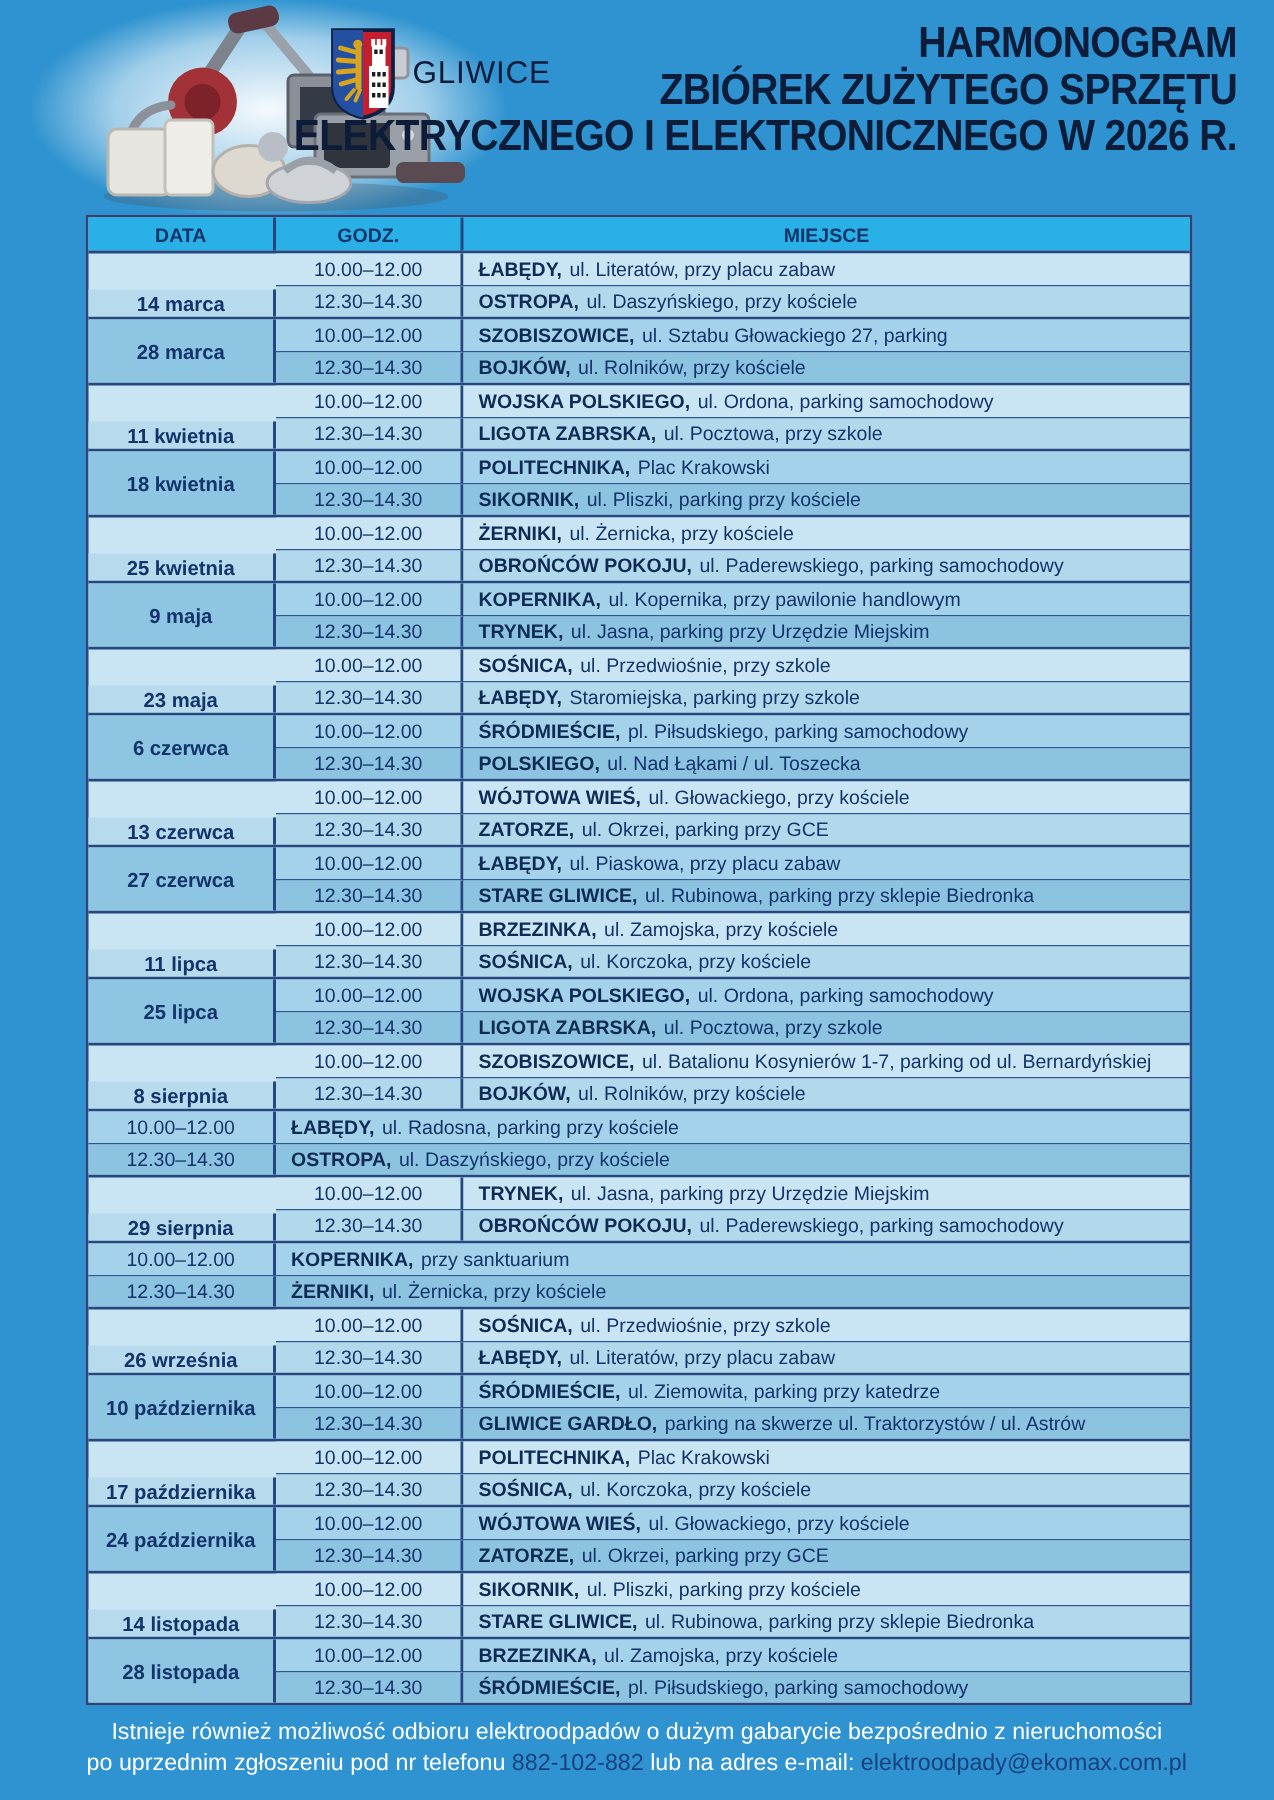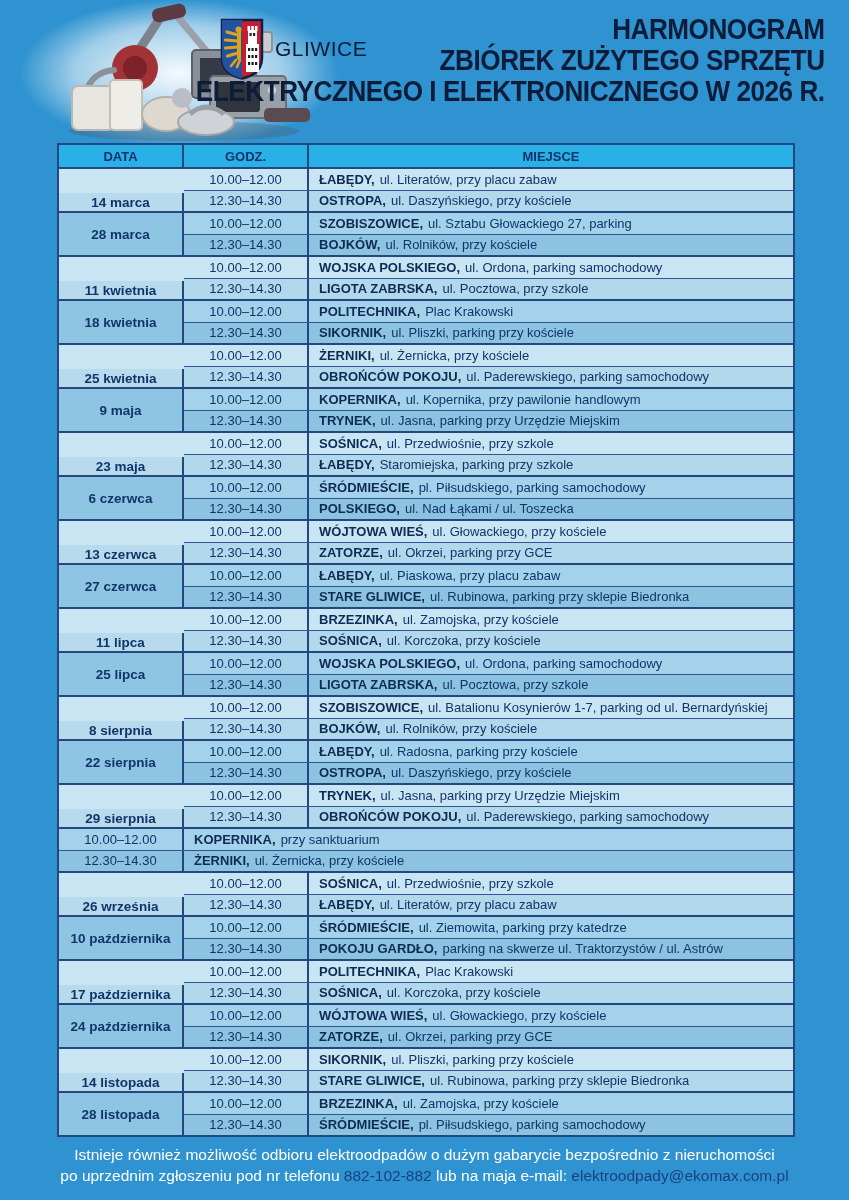--- a/index.html
+++ b/index.html
@@ -384,21 +384,20 @@
             <div class="row last">
               <div class="time-cell">12.30–14.30</div>
               <div class="place-cell">
                 <span class="district">BOJKÓW,</span>
                 <span>ul. Rolników, przy kościele</span>
               </div>
             </div>
           </div>
         </div>
         <div class="block dark">
-          <div class="date-cell">22 sierpnia</div>
           <div class="rows">
             <div class="row first">
               <div class="time-cell">10.00–12.00</div>
               <div class="place-cell">
                 <span class="district">ŁABĘDY,</span>
                 <span>ul. Radosna, parking przy kościele</span>
               </div>
             </div>
             <div class="row last">
               <div class="time-cell">12.30–14.30</div>
@@ -471,21 +470,21 @@
             <div class="row first">
               <div class="time-cell">10.00–12.00</div>
               <div class="place-cell">
                 <span class="district">ŚRÓDMIEŚCIE,</span>
                 <span>ul. Ziemowita, parking przy katedrze</span>
               </div>
             </div>
             <div class="row last">
               <div class="time-cell">12.30–14.30</div>
               <div class="place-cell">
-                <span class="district">POKOJU GARDŁO,</span>
+                <span class="district">GLIWICE GARDŁO,</span>
                 <span>parking na skwerze ul. Traktorzystów / ul. Astrów</span>
               </div>
             </div>
           </div>
         </div>
         <div class="block light">
           <div class="date-cell">17 października</div>
           <div class="rows">
             <div class="row first">
               <div class="time-cell">10.00–12.00</div>
@@ -559,17 +558,17 @@
               </div>
             </div>
           </div>
         </div>
       </div>
   </div>
 
   <div class="footer">
     <div class="f-line">Istnieje również możliwość odbioru elektroodpadów o dużym gabarycie bezpośrednio z nieruchomości</div>
     <div class="f-line">
-      <span>po uprzednim zgłoszeniu pod  nr telefonu </span><span class="accent">882-102-882</span><span> lub na maja e-mail: </span><span class="accent">elektroodpady@ekomax.com.pl</span>
+      <span>po uprzednim zgłoszeniu pod  nr telefonu </span><span class="accent">882-102-882</span><span> lub na adres e-mail: </span><span class="accent">elektroodpady@ekomax.com.pl</span>
     </div>
   </div>
 
 </div>
 
 </body></html>

